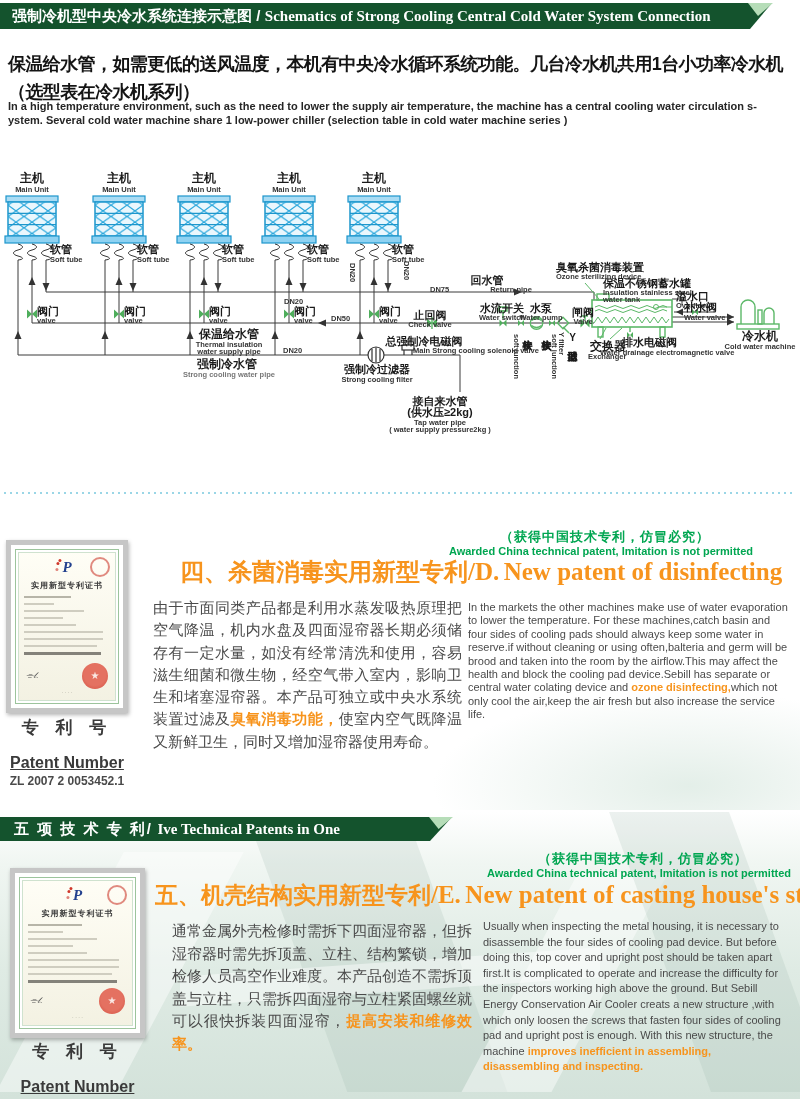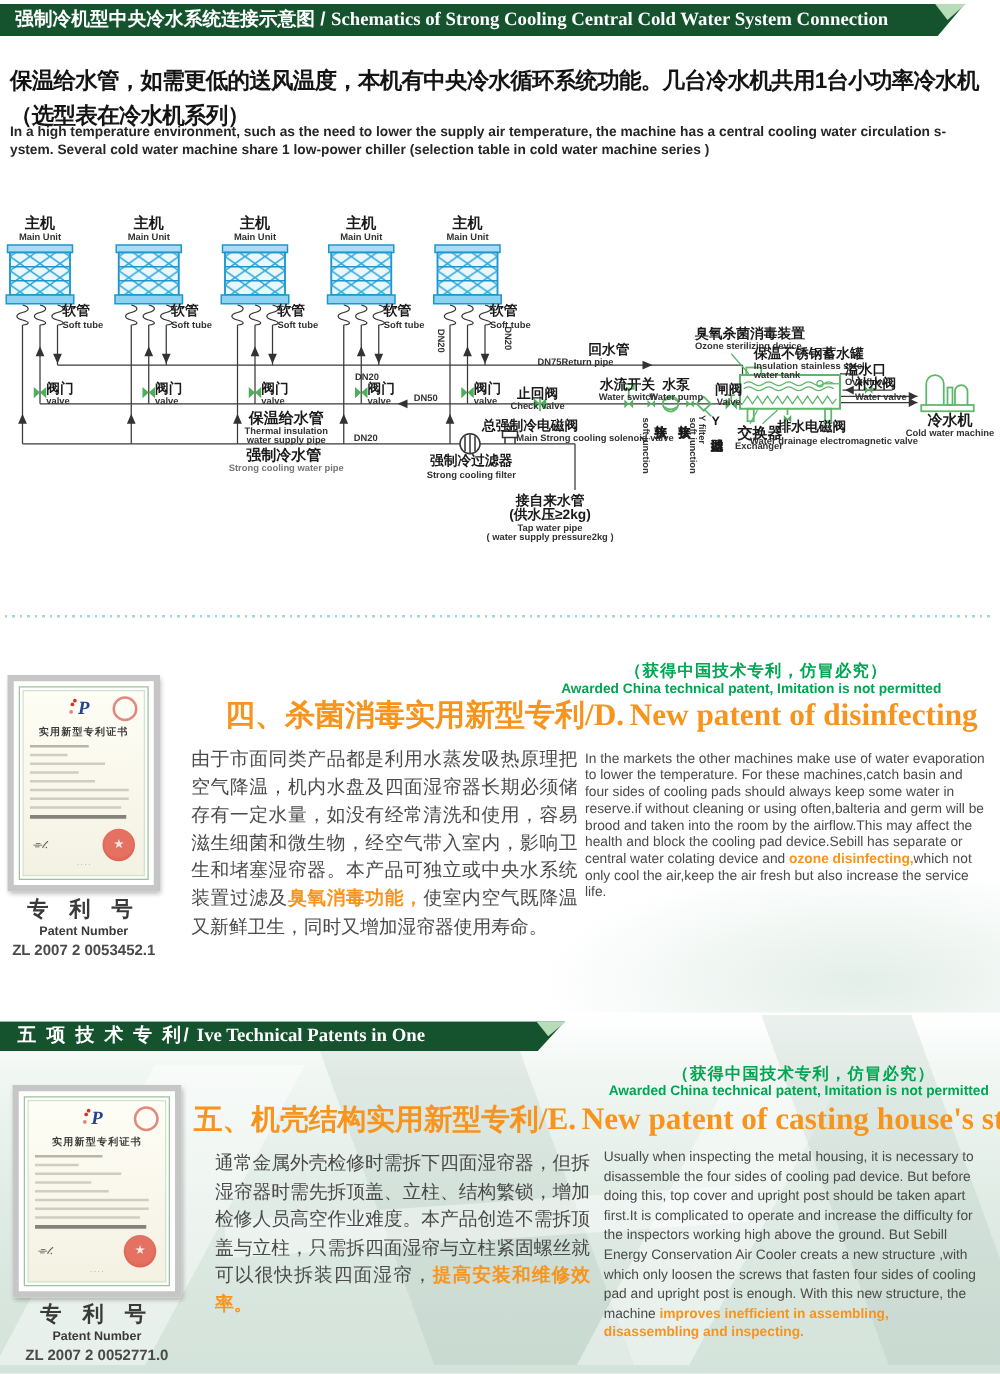--- a/index.html
+++ b/index.html
@@ -59,21 +59,21 @@
   .clines i.lt{background:#cfcdc0;}
   .clines i.bc{background:#84827a;height:3px;}
   .csign{position:absolute;bottom:22px;left:10px;color:#555;font-size:9px;
          font-family:"Liberation Serif",serif;font-style:italic;}
   .cseal{position:absolute;bottom:14px;right:10px;width:26px;height:26px;border-radius:50%;
          background:radial-gradient(circle at 50% 45%,#e2604f 0 55%,#cf372a 100%);opacity:.88;
          color:rgba(255,255,255,.85);font-size:10px;text-align:center;line-height:26px;}
   .cdate{position:absolute;bottom:8px;left:0;right:0;text-align:center;font-size:5px;color:#8a887e;}
   .patnum{position:absolute;text-align:center;color:#3a3a3a;}
   .pn-cn{font-size:17px;font-weight:bold;letter-spacing:6px;}
-  .pn-en{font-size:10px;font-weight:bold;margin-top:1px;}
+  .pn-en{font-size:16px;font-weight:bold;margin-top:15px;text-decoration:underline;}
   .pn-no{font-size:12px;font-weight:bold;margin-top:2px;color:#4a4a4a;}
   
   .wm-e{position:absolute;left:0;top:812px;width:800px;height:287px;
         background:linear-gradient(180deg,#ffffff 0%,#f0f6f2 18%,#dfebe4 55%,#d3e2da 100%);}
   .wm-shape{position:absolute;background:rgba(255,255,255,.45);transform:skewX(-28deg);}
   .wm-shape2{position:absolute;background:rgba(150,180,165,.18);transform:skewX(20deg);}
   .wm-d{position:absolute;left:430px;top:690px;width:370px;height:120px;
         background:radial-gradient(ellipse at 70% 80%,rgba(205,225,214,.55),rgba(255,255,255,0) 70%);}
 </style>
 </head>
@@ -228,21 +228,21 @@
 
 <div class="dl dl-cn12 dl-c" style="left:374px;top:12px;">主机</div>
 <div class="dl dl-en dl-c" style="left:374px;top:26px;">Main Unit</div>
 <div class="dl dl-cn" style="left:392px;top:84px;">软管</div>
 <div class="dl dl-en" style="left:392px;top:96px;">Soft tube</div>
 <div class="dl dl-cn" style="left:379px;top:146px;">阀门</div>
 <div class="dl dl-en" style="left:379px;top:157px;">valve</div>
 
 <div class="dl dl-en" style="left:284px;top:138px;">DN20</div>
 <div class="dl dl-cn dl-c" style="left:487px;top:115px;">回水管</div>
-<div class="dl dl-en dl-c" style="left:460px;top:126px;padding-left:20px;">Return pipe</div>
+<div class="dl dl-en dl-c" style="left:501px;top:126px;padding-left:20px;">Return pipe</div>
 <div class="dl dl-en" style="left:430px;top:126px;">DN75</div>
 <div class="dl dl-en" style="left:331px;top:155px;">DN50</div>
 <div class="dl dl-cn dl-c" style="left:430px;top:150px;">止回阀</div>
 <div class="dl dl-en dl-c" style="left:430px;top:161px;">Check valve</div>
 <div class="dl dl-cn dl-c" style="left:502px;top:143px;">水流开关</div>
 <div class="dl dl-en dl-c" style="left:502px;top:154px;">Water switch</div>
 <div class="dl dl-cn dl-c" style="left:541px;top:143px;">水泵</div>
 <div class="dl dl-en dl-c" style="left:541px;top:154px;">Water pump</div>
 <div class="dl dl-en dl-vr" style="left:520px;top:174px;">soft junction</div>
 <div class="dl dl-vc" style="left:522px;top:172px;">软接头</div>

